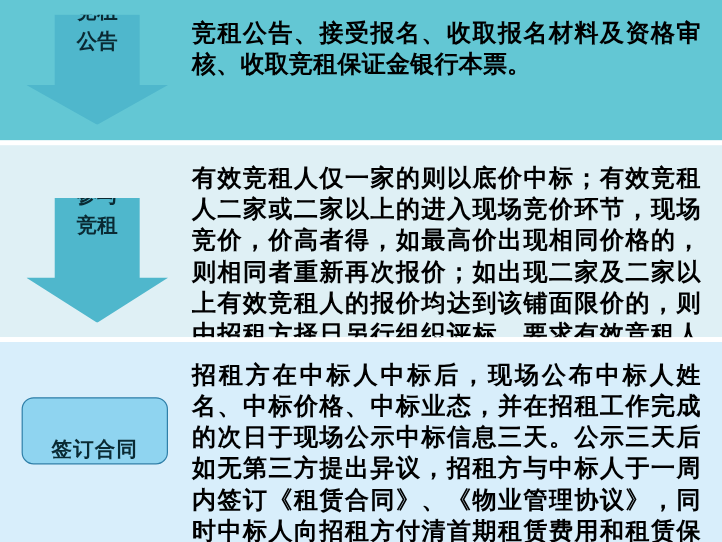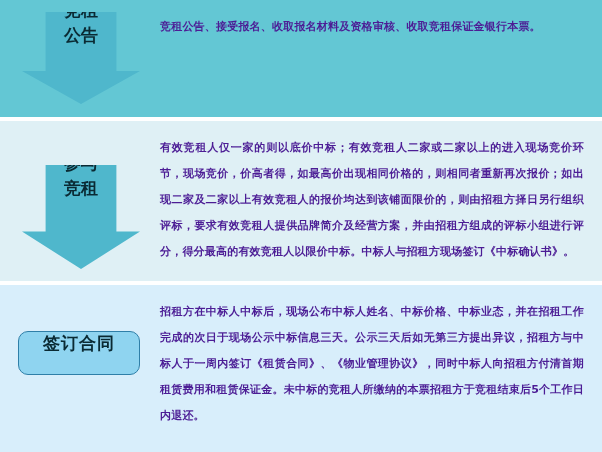--- a/index.html
+++ b/index.html
@@ -48,23 +48,23 @@
     width: 155px;
     flex: 0 0 155px;
     height: 100%;
   }
   .text-col {
     flex: 1 1 auto;
     padding: 14px 18px 10px 5px;
     box-sizing: border-box;
   }
   .body-text {
-    font-size: 11px;
+    font-size: 20px;
     line-height: 26px;
-    color: #4c1d95;
+    color: #000000;
     font-weight: bold;
     text-align: justify;
     letter-spacing: 0.2px;
     font-family: "DejaVu Sans", "Liberation Sans", sans-serif;
   }
 
   
   .arrow-shape {
     position: absolute;
     width: 118px;
@@ -101,27 +101,27 @@
     color: #0a2a33;
     font-family: "DejaVu Sans", "Liberation Sans", sans-serif;
   }
 
   
   .round-box {
     position: absolute;
     left: 18px;
     top: 46px;
     width: 122px;
-    height: 44px;
+    height: 56px;
     box-sizing: border-box;
     background: #8fd4f0;
     border: 1px solid #2f7fa8;
     border-radius: 10px;
     display: flex;
-    align-items: flex-start;
+    align-items: flex-end;
     justify-content: center;
   }
   .round-box-label {
     font-size: 17px;
     font-weight: bold;
     color: #0a2a33;
     letter-spacing: 1px;
     font-family: "DejaVu Sans", "Liberation Sans", sans-serif;
   }
   .gap {

